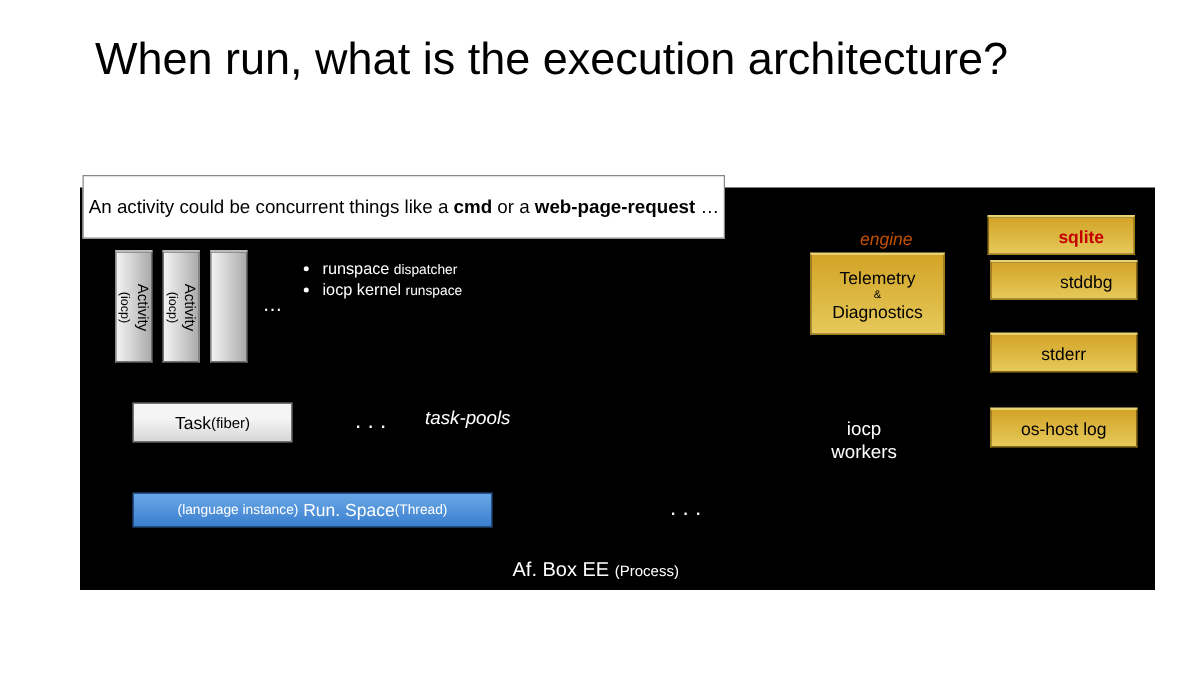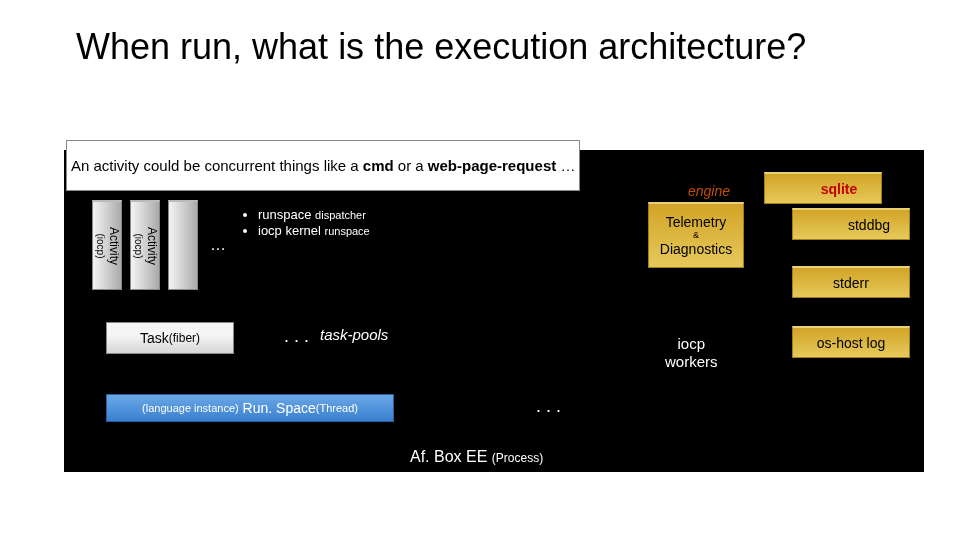--- a/index.html
+++ b/index.html
@@ -94,21 +94,21 @@
     font-size: 14px;
   }
   .task-bar .sm { font-size: 12px; }
   .taskdots {
     position: absolute;
     top: 326px; left: 284px;
     color: #fff; font-size: 18px;
   }
   .task-pools {
     position: absolute;
-    top: 326px; left: 320px;
+    top: 326px; left: 340px;
     color: #fff; font-size: 15px; font-style: italic;
   }
   
   .runspace-bar {
     position: absolute;
     top: 394px; left: 106px;
     width: 288px; height: 28px;
     background: linear-gradient(to bottom, #6aa8e6 0%, #3a7fcf 100%);
     border: 1px solid #2a5f9e;
     color: #fff;
@@ -118,21 +118,21 @@
   .runspace-bar .sm { font-size: 11px; }
   .rsdots {
     position: absolute;
     top: 396px; left: 536px;
     color: #fff; font-size: 18px;
   }
   
   .telem {
     position: absolute;
     top: 202px; left: 648px;
-    width: 96px; height: 66px;
+    width: 108px; height: 66px;
     background: linear-gradient(to bottom, #d2a427 0%, #e6c95a 100%);
     border: 1px solid #a07e1d;
     border-top: 2px solid #e8d273;
     color: #000;
     font-size: 14px;
     display: flex; flex-direction: column;
     align-items: center; justify-content: center;
     line-height: 1.15;
   }
   .telem .amp { font-size: 9px; }
@@ -221,21 +221,21 @@
   <div>Telemetry</div>
   <div class="amp">&amp;</div>
   <div>Diagnostics</div>
 </div>
 
 <div class="iocp">
   <span>iocp</span><br>
   <span>workers</span>
 </div>
 
-<div class="rbox red" style="top:172px; left:764px;padding-left:32px;">sqlite</div>
+<div class="rbox red" style="top:172px; left:790px;padding-left:32px;">sqlite</div>
 <div class="rbox" style="top:208px; left:792px;padding-left:36px;">stddbg</div>
 <div class="rbox" style="top:266px; left:792px;">stderr</div>
 <div class="rbox" style="top:326px; left:792px;">os-host log</div>
 <div class="rtxt" style="top:398px; left:808px;">io streams</div>
 
 <div class="afbox">
   <span>Af. Box EE </span><span class="sm">(Process)</span>
 </div>
 
 </body></html>

